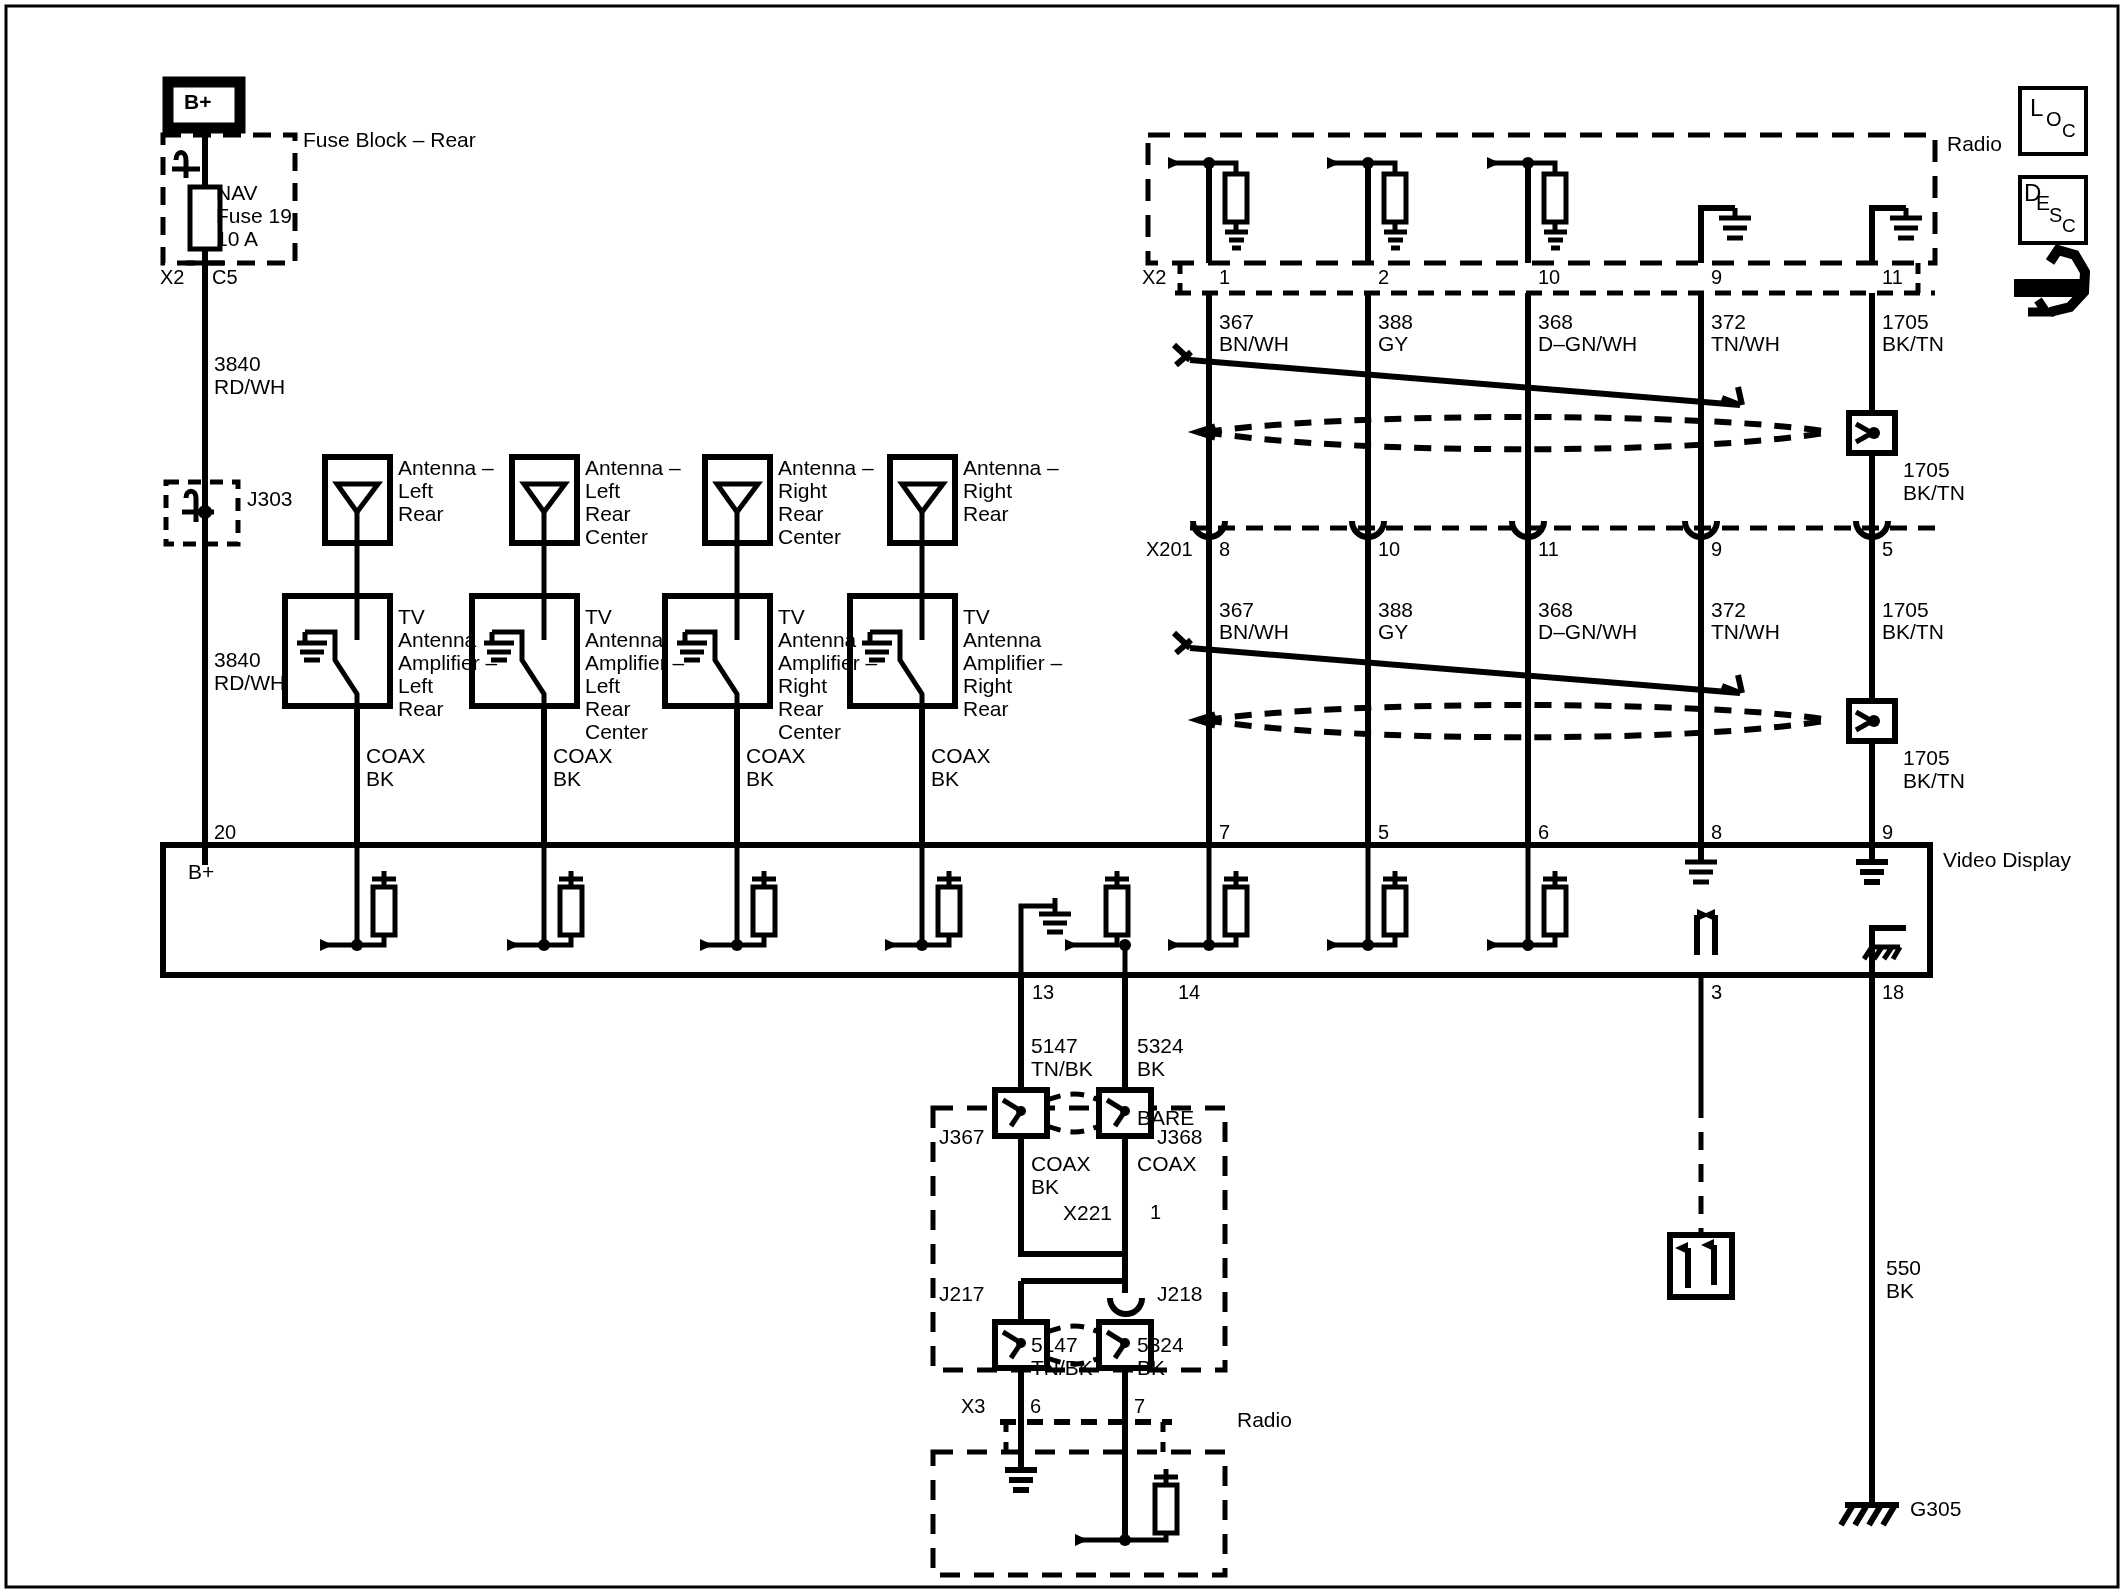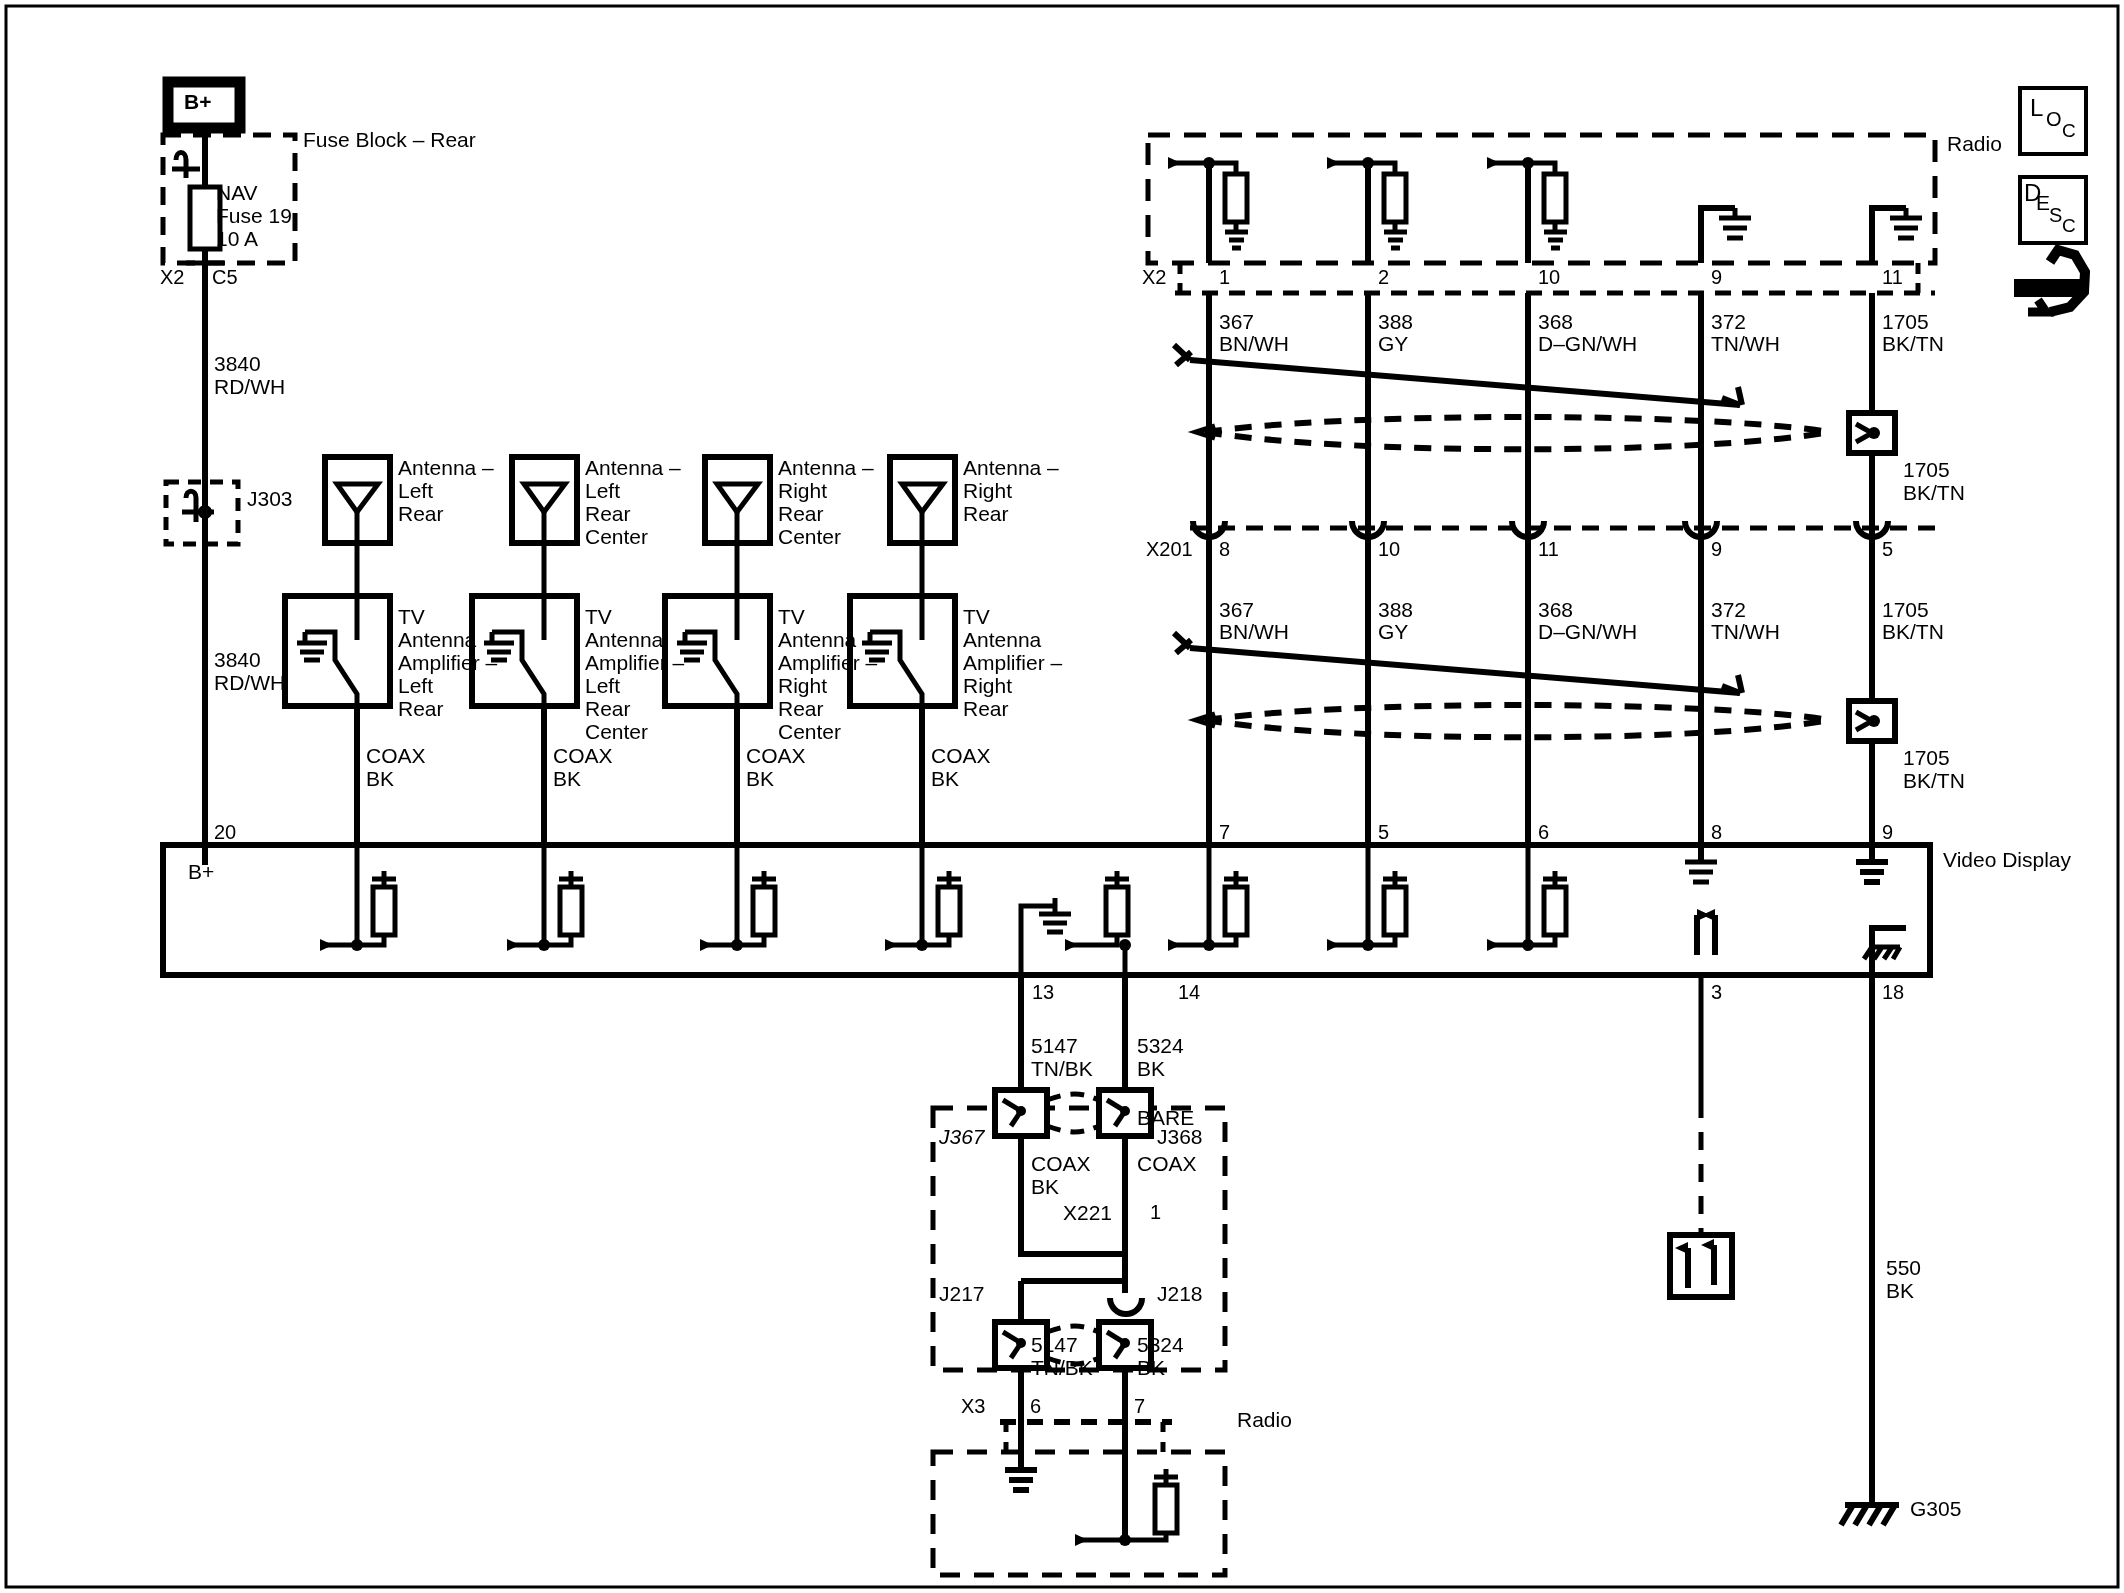--- a/index.html
+++ b/index.html
@@ -469,21 +469,21 @@
   <div class="lbl" style="left:1882px;top:620px;">BK/TN</div>
 
   <div class="lbl" style="left:1903px;top:746px;">1705</div>
   <div class="lbl" style="left:1903px;top:769px;">BK/TN</div>
 
   <div class="lbl" style="left:1031px;top:1034px;">5147</div>
   <div class="lbl" style="left:1031px;top:1057px;">TN/BK</div>
   <div class="lbl" style="left:1137px;top:1034px;">5324</div>
   <div class="lbl" style="left:1137px;top:1057px;">BK</div>
 
-  <div class="lbl" style="left:939px;top:1125px;font-style:italic;">J367</div>
+  <div class="lbl" style="left:939px;top:1125px;">J367</div>
   <div class="lbl" style="left:1157px;top:1125px;">J368</div>
   <div class="lbl" style="left:1031px;top:1152px;">COAX</div>
   <div class="lbl" style="left:1031px;top:1175px;">BK</div>
   <div class="lbl" style="left:1137px;top:1152px;">COAX</div>
   <div class="lbl" style="left:1137px;top:1106px;">BARE</div>
 
   <div class="lbl" style="left:1063px;top:1201px;">X221</div>
   <div class="lbl pin" style="left:1150px;top:1201px;">1</div>
 
   <div class="lbl" style="left:939px;top:1282px;">J217</div>

